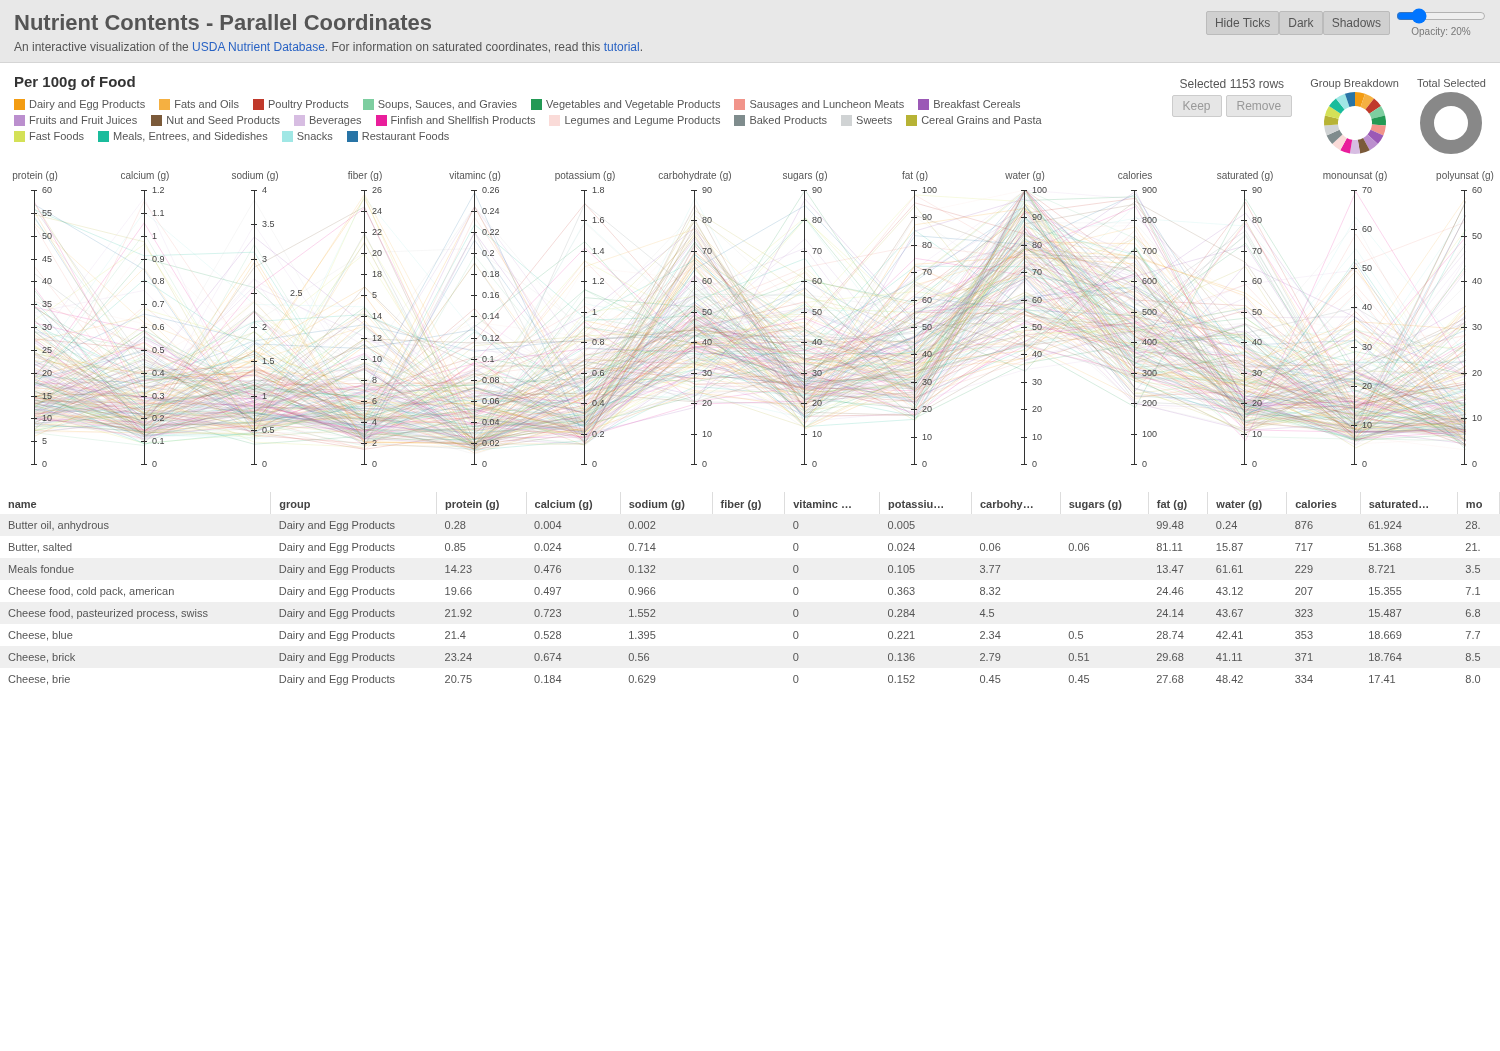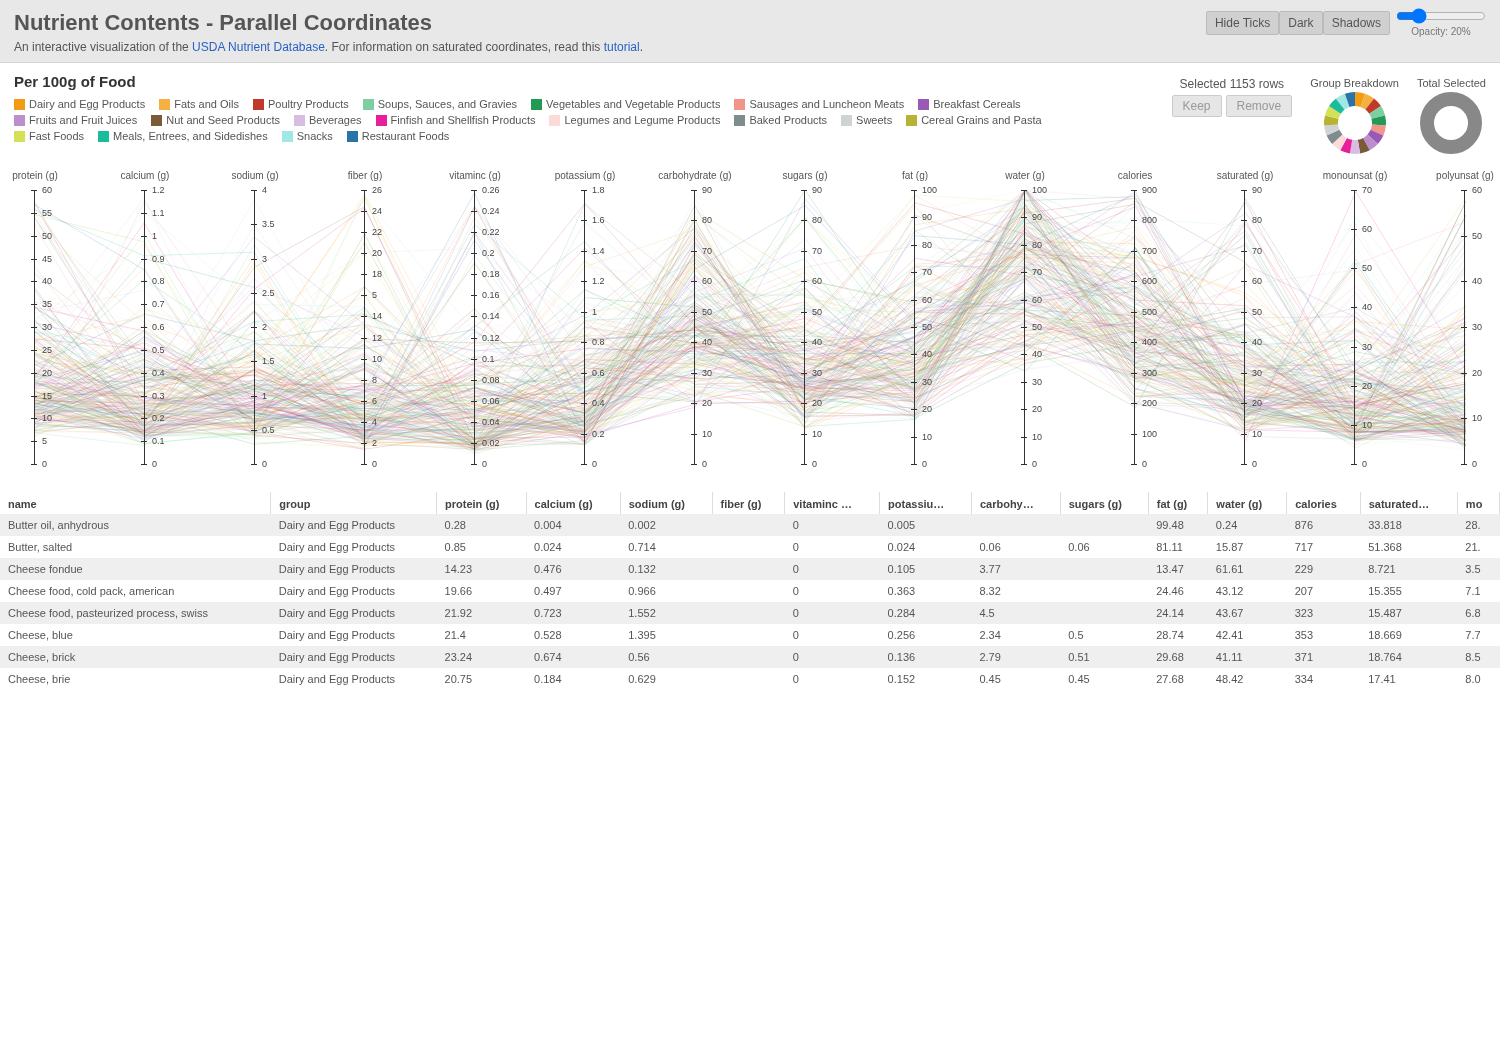--- a/index.html
+++ b/index.html
@@ -474,21 +474,21 @@
         <div class="tlabel" style="top: 292px;">0</div>
         <div class="tick" style="top: 257.75px;"></div>
         <div class="tlabel" style="top: 257.75px;">0.5</div>
         <div class="tick" style="top: 223.5px;"></div>
         <div class="tlabel" style="top: 223.5px;">1</div>
         <div class="tick" style="top: 189.25px;"></div>
         <div class="tlabel" style="top: 189.25px;">1.5</div>
         <div class="tick" style="top: 155px;"></div>
         <div class="tlabel" style="top: 155px;">2</div>
         <div class="tick" style="top: 120.75px;"></div>
-        <div class="tlabel" style="top: 120.75px;">2.5</div>
+        <div class="tlabel" style="top: 120.75px; margin-left: 28px;">2.5</div>
         <div class="tick" style="top: 86.5px;"></div>
         <div class="tlabel" style="top: 86.5px;">3</div>
         <div class="tick" style="top: 52.25px;"></div>
         <div class="tlabel" style="top: 52.25px;">3.5</div>
         <div class="tick" style="top: 18px;"></div>
         <div class="tlabel" style="top: 18px;">4</div>
       </div>
       <div class="axis">
         <div class="title">fiber (g)</div>
         <div class="line"></div>
@@ -795,42 +795,42 @@
           <td>0.004</td>
           <td>0.002</td>
           <td></td>
           <td>0</td>
           <td>0.005</td>
           <td></td>
           <td></td>
           <td>99.48</td>
           <td>0.24</td>
           <td>876</td>
-          <td>33.818</td>
+          <td>61.924</td>
           <td>28.</td>
         </tr>
         <tr>
           <td>Butter, salted</td>
           <td>Dairy and Egg Products</td>
           <td>0.85</td>
           <td>0.024</td>
           <td>0.714</td>
           <td></td>
           <td>0</td>
           <td>0.024</td>
           <td>0.06</td>
           <td>0.06</td>
           <td>81.11</td>
           <td>15.87</td>
           <td>717</td>
           <td>51.368</td>
           <td>21.</td>
         </tr>
         <tr>
-          <td>Cheese fondue</td>
+          <td>Meals fondue</td>
           <td>Dairy and Egg Products</td>
           <td>14.23</td>
           <td>0.476</td>
           <td>0.132</td>
           <td></td>
           <td>0</td>
           <td>0.105</td>
           <td>3.77</td>
           <td></td>
           <td>13.47</td>
@@ -874,21 +874,21 @@
           <td>6.8</td>
         </tr>
         <tr>
           <td>Cheese, blue</td>
           <td>Dairy and Egg Products</td>
           <td>21.4</td>
           <td>0.528</td>
           <td>1.395</td>
           <td></td>
           <td>0</td>
-          <td>0.256</td>
+          <td>0.221</td>
           <td>2.34</td>
           <td>0.5</td>
           <td>28.74</td>
           <td>42.41</td>
           <td>353</td>
           <td>18.669</td>
           <td>7.7</td>
         </tr>
         <tr>
           <td>Cheese, brick</td>

